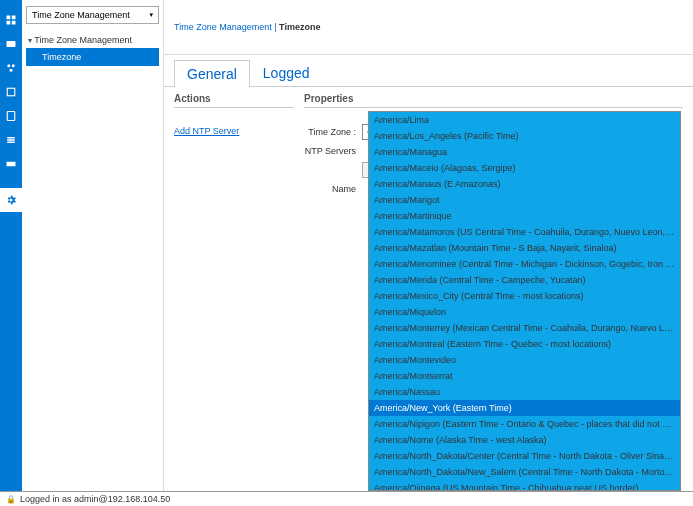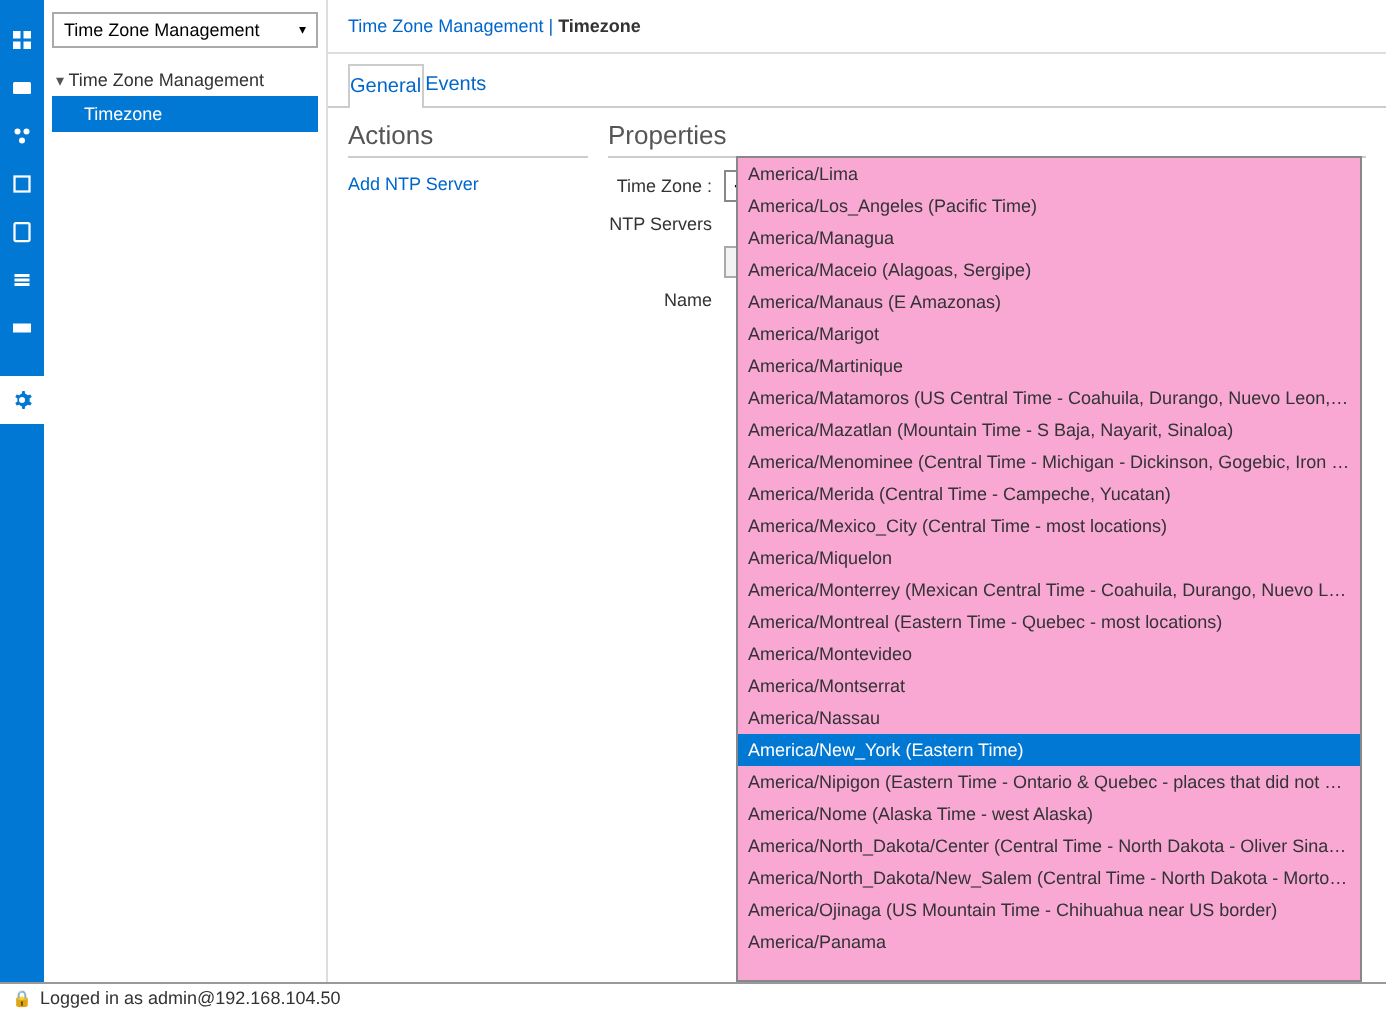--- a/index.html
+++ b/index.html
@@ -8,37 +8,37 @@
 .iconbar { width: 22px; background: #0078d4; display: flex; flex-direction: column; padding-top: 8px; }
 .iconbar .ic { width: 22px; height: 24px; display: flex; align-items: center; justify-content: center; color: #fff; cursor: pointer; }
 .iconbar .ic.active { background: #fff; color: #0078d4; }
 .iconbar .ic svg { width: 12px; height: 12px; }
 .sidebar { width: 142px; background: #fff; border-right: 1px solid #ddd; padding: 6px 4px; }
 .dd { border: 1px solid #aaa; padding: 3px 5px; font-size: 9px; display: flex; justify-content: space-between; align-items: center; cursor: pointer; margin-bottom: 8px; }
 .tree-parent { font-size: 9px; padding: 3px 2px; color: #333; }
 .tree-parent::before { content: "▾ "; color: #555; font-size: 8px; }
 .tree-child { font-size: 9px; padding: 4px 6px 4px 16px; background: #0078d4; color: #fff; cursor: pointer; }
 .main { flex: 1; display: flex; flex-direction: column; overflow: hidden; }
-.crumb { padding: 8px 10px; font-size: 9px; color: #0066cc; border-bottom: 1px solid #ddd; }
+.crumb { padding: 22px 10px; font-size: 9px; color: #0066cc; border-bottom: 1px solid #ddd; }
 .crumb b { color: #333; font-weight: bold; }
 .tabs { display: flex; border-bottom: 1px solid #ccc; padding: 0 10px; margin-top: 4px; }
-.tab { padding: 5px 0; font-size: 10px; color: #0066cc; cursor: pointer; border: 1px solid transparent; border-bottom: none; }
+.tab { padding: 5px 12px; font-size: 14px; color: #0066cc; cursor: pointer; border: 1px solid transparent; border-bottom: none; }
 .tab.active { border-color: #ccc; color: #0066cc; background: #fff; position: relative; top: 1px; }
 .body { flex: 1; display: flex; overflow: hidden; padding: 6px 10px 0 10px; gap: 10px; }
 .col { display: flex; flex-direction: column; }
 .col.actions { width: 120px; }
 .col.props { flex: 1; position: relative; }
-.colhead { font-size: 13px; color: #555; border-bottom: 1px solid #ccc; padding-bottom: 3px; margin-bottom: 6px; }
-.action-link { color: #0066cc; font-size: 9px; padding: 2px 0; cursor: pointer; }
+.colhead { font-size: 10px; color: #555; border-bottom: 1px solid #ccc; padding-bottom: 3px; margin-bottom: 16px; font-weight: bold; }
+.action-link { color: #0066cc; font-size: 9px; padding: 2px 0; cursor: pointer; text-decoration: underline; }
 .formrow { display: flex; align-items: center; font-size: 9px; margin-bottom: 6px; }
 .formrow label { width: 58px; text-align: right; padding-right: 6px; color: #333; }
 .sel { border: 1px solid #888; padding: 2px 4px; width: 110px; display: flex; justify-content: space-between; background: #fff; cursor: pointer; }
 .tri { font-size: 7px; }
 .advbtn { border: 1px solid #aaa; background: #f3f3f3; padding: 2px 6px; font-size: 9px; cursor: pointer; }
-.ddlist { position: absolute; left: 64px; top: 18px; right: 2px; bottom: 0; border: 1px solid #888; background: #f9a8d4; overflow-y: scroll; font-size: 9px; z-index: 5; }
+.ddlist { position: absolute; left: 64px; top: 18px; right: 2px; bottom: 0; border: 1px solid #888; background: #0ea5e9; overflow-y: scroll; font-size: 9px; z-index: 5; }
 .ddlist .opt { padding: 3px 5px; color: #333; cursor: pointer; white-space: nowrap; overflow: hidden; text-overflow: ellipsis; }
 .ddlist .opt.hl { background: #0078d4; color: #fff; }
 .status { border-top: 1px solid #999; padding: 2px 6px; font-size: 9px; color: #333; display: flex; align-items: center; gap: 4px; height: 15px; }
 .status .lock { font-size: 8px; }
 .ddlist::-webkit-scrollbar { width: 12px; }
 .ddlist::-webkit-scrollbar-track { background: #eee; }
 .ddlist::-webkit-scrollbar-thumb { background: #bbb; border: 1px solid #999; }
 </style>
 </head>
 <body>
@@ -105,21 +105,21 @@
   </div>
 
   <div class="main">
     <div class="crumb">
       <span>Time Zone Management</span>
       <span>|</span>
       <b>Timezone</b>
     </div>
     <div class="tabs">
       <div class="tab active">General</div>
-      <div class="tab">Events</div>
+      <div class="tab">Logged</div>
     </div>
     <div class="body">
       <div class="col actions">
         <div class="colhead">Actions</div>
         <div class="action-link">Add NTP Server</div>
       </div>
       <div class="col props">
         <div class="colhead">Properties</div>
         <div class="formrow">
           <label>Time Zone :</label>

